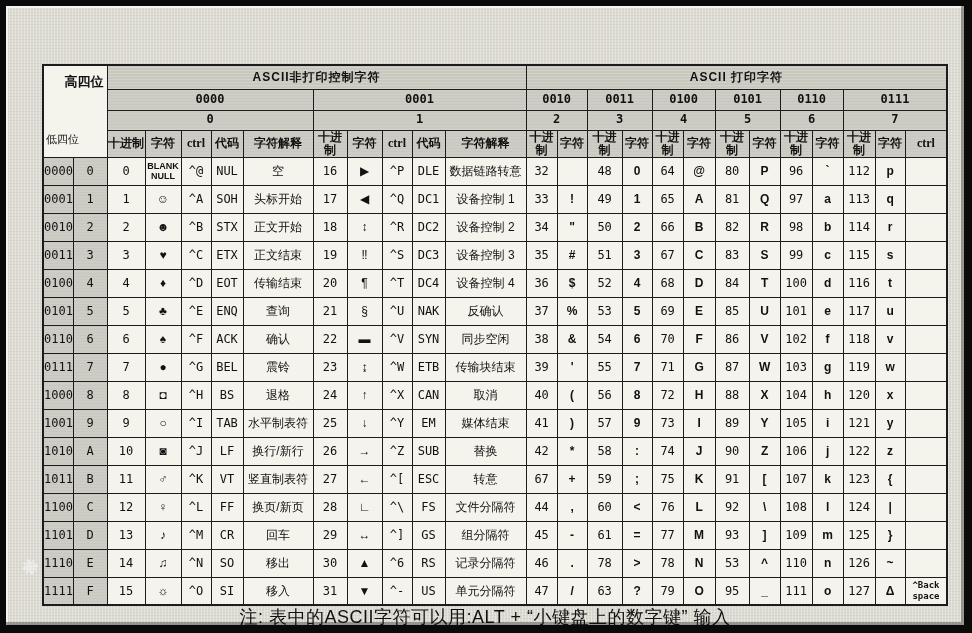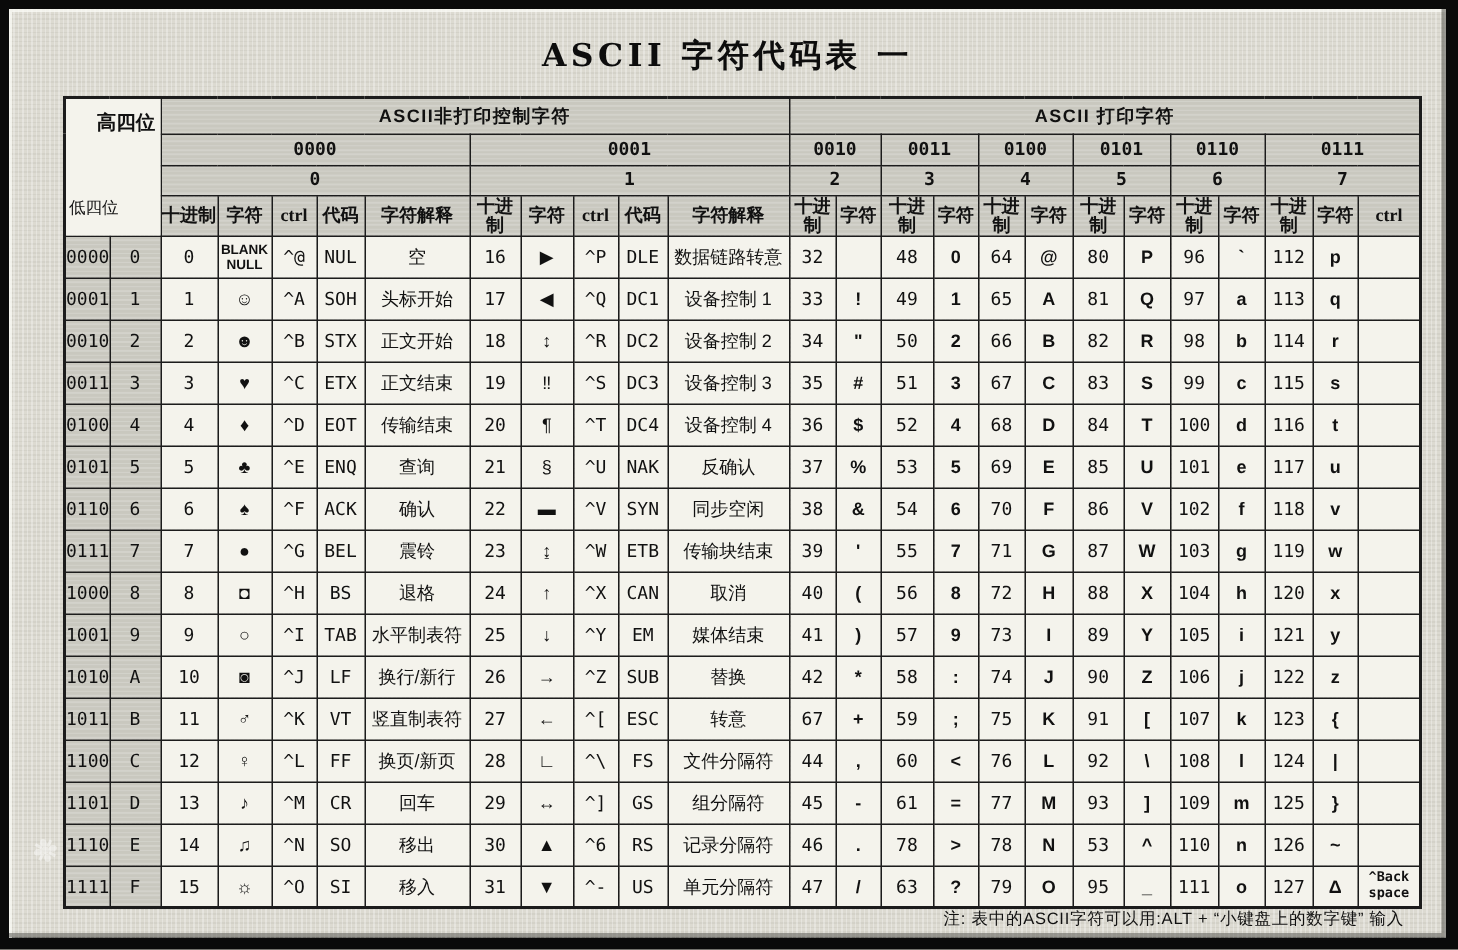--- a/index.html
+++ b/index.html
@@ -58,35 +58,34 @@
     position:relative;
     background-image:
       linear-gradient(to bottom right, rgba(0,0,0,0) calc(50% - 1px), #1c1c1c calc(50% - 1px), #1c1c1c calc(50% + 1px), rgba(0,0,0,0) calc(50% + 1px)),
       repeating-linear-gradient(0deg, rgba(255,255,255,.18) 0 1px, rgba(0,0,0,0) 1px 3px);
     background-color:#c9c8bf;
   }
   .corner .hi{position:absolute;top:9px;right:3px;font-size:13px;font-weight:700;}
   .corner .lo{position:absolute;bottom:12px;left:2px;font-size:11px;font-weight:400;}
   .note{
     position:absolute;top:599px;left:28px;width:902px;
-    text-align:right;font-size:11px;color:#101010;letter-spacing:.5px;
+    text-align:center;font-size:18px;color:#101010;letter-spacing:.5px;
   }
   .watermark{
     position:absolute;left:16px;top:549px;
     color:#ffffff;opacity:.45;font-size:25px;font-weight:700;font-style:italic;
     letter-spacing:1px;pointer-events:none;display:flex;align-items:center;gap:4px;
   }
   .paw{display:inline-block;transform:rotate(-15deg);font-size:20px;font-style:normal;}
 </style>
 </head>
 <body>
 
 <div class="paper">
 
-  <div class="title">ASCII 字符代码表 一</div>
 
   <table class="ascii">
     <colgroup>
       <col style="width:30px">
         <col style="width:34px">
       <col style="width:38px">
         <col style="width:36px">
         <col style="width:30px">
         <col style="width:32px">
         <col style="width:70px">

